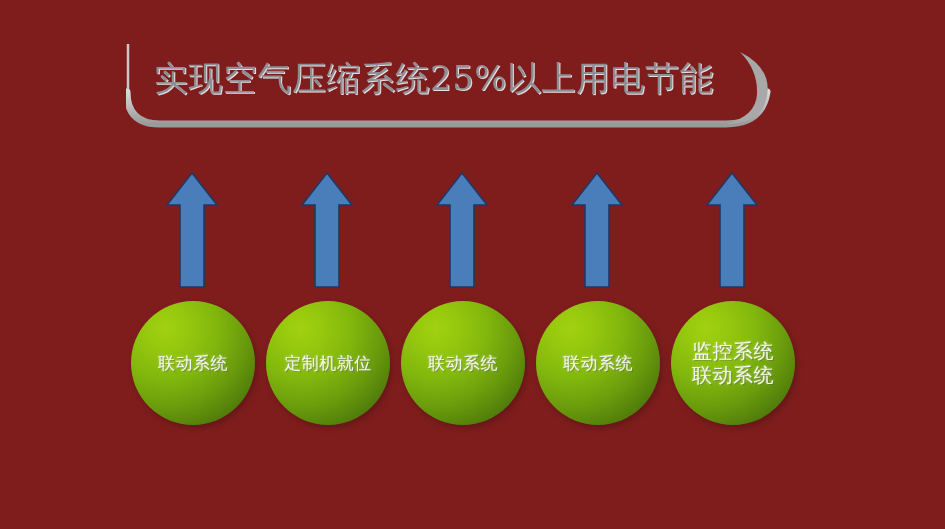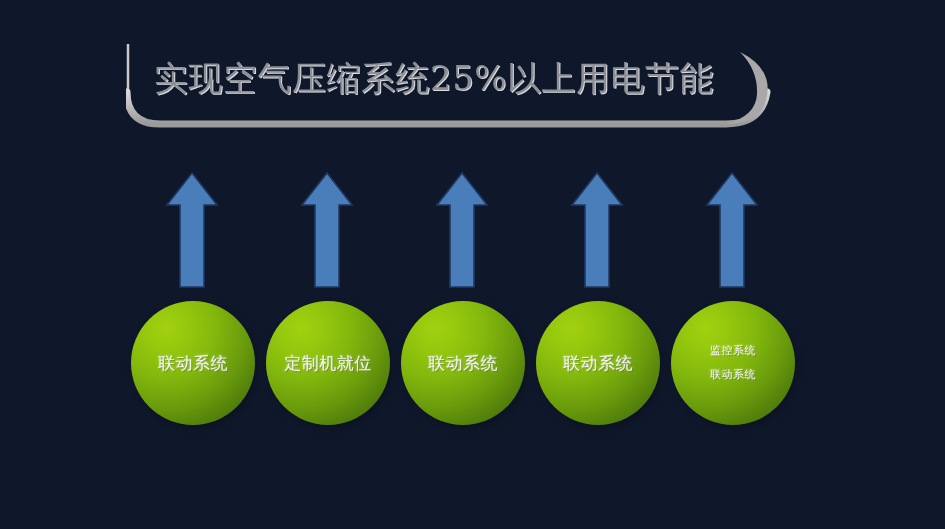--- a/index.html
+++ b/index.html
@@ -4,21 +4,21 @@
 <style>
   html, body {
     margin: 0;
     padding: 0;
     background: #ffffff;
   }
   #slide {
     position: relative;
     width: 945px;
     height: 529px;
-    background: #0f172a;
+    background: #7f1d1d;
     overflow: hidden;
     font-family: "DejaVu Sans", "Liberation Sans", sans-serif;
   }
 
   
   #title-banner {
     position: absolute;
     left: 126px;
     top: 40px;
     width: 648px;
@@ -82,21 +82,21 @@
   .node-label {
     font-family: "DejaVu Serif", "Liberation Serif", serif;
     font-size: 17px;
     line-height: 23px;
     color: #f4f7ee;
     letter-spacing: 0.5px;
     text-shadow: 0 0 3px rgba(255,255,255,0.55), 1px 1px 1px rgba(40,60,5,0.45);
     white-space: pre-line;
     padding: 0 4px;
   }
-  .node-label.two-line { font-size: 11px; line-height: 24px; }
+  .node-label.two-line { font-size: 20px; line-height: 24px; }
 </style>
 </head>
 <body>
 
 <div id="slide">
 
   <div id="title-banner">
     <svg id="title-frame" viewBox="0 0 648 88" preserveAspectRatio="none" aria-hidden="true">
       <defs>
         <linearGradient id="frameGrad" x1="0" y1="0" x2="0" y2="1">

